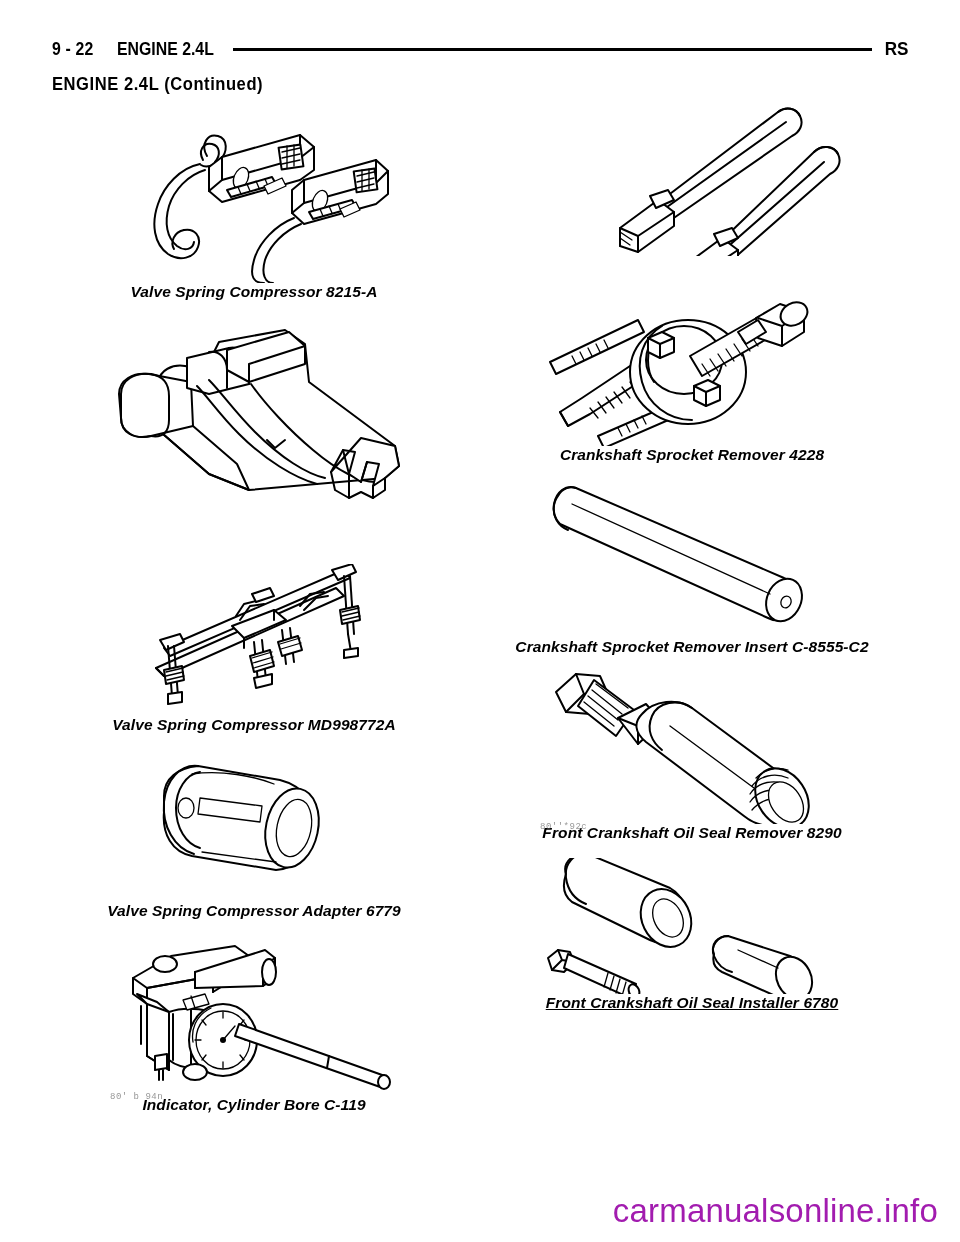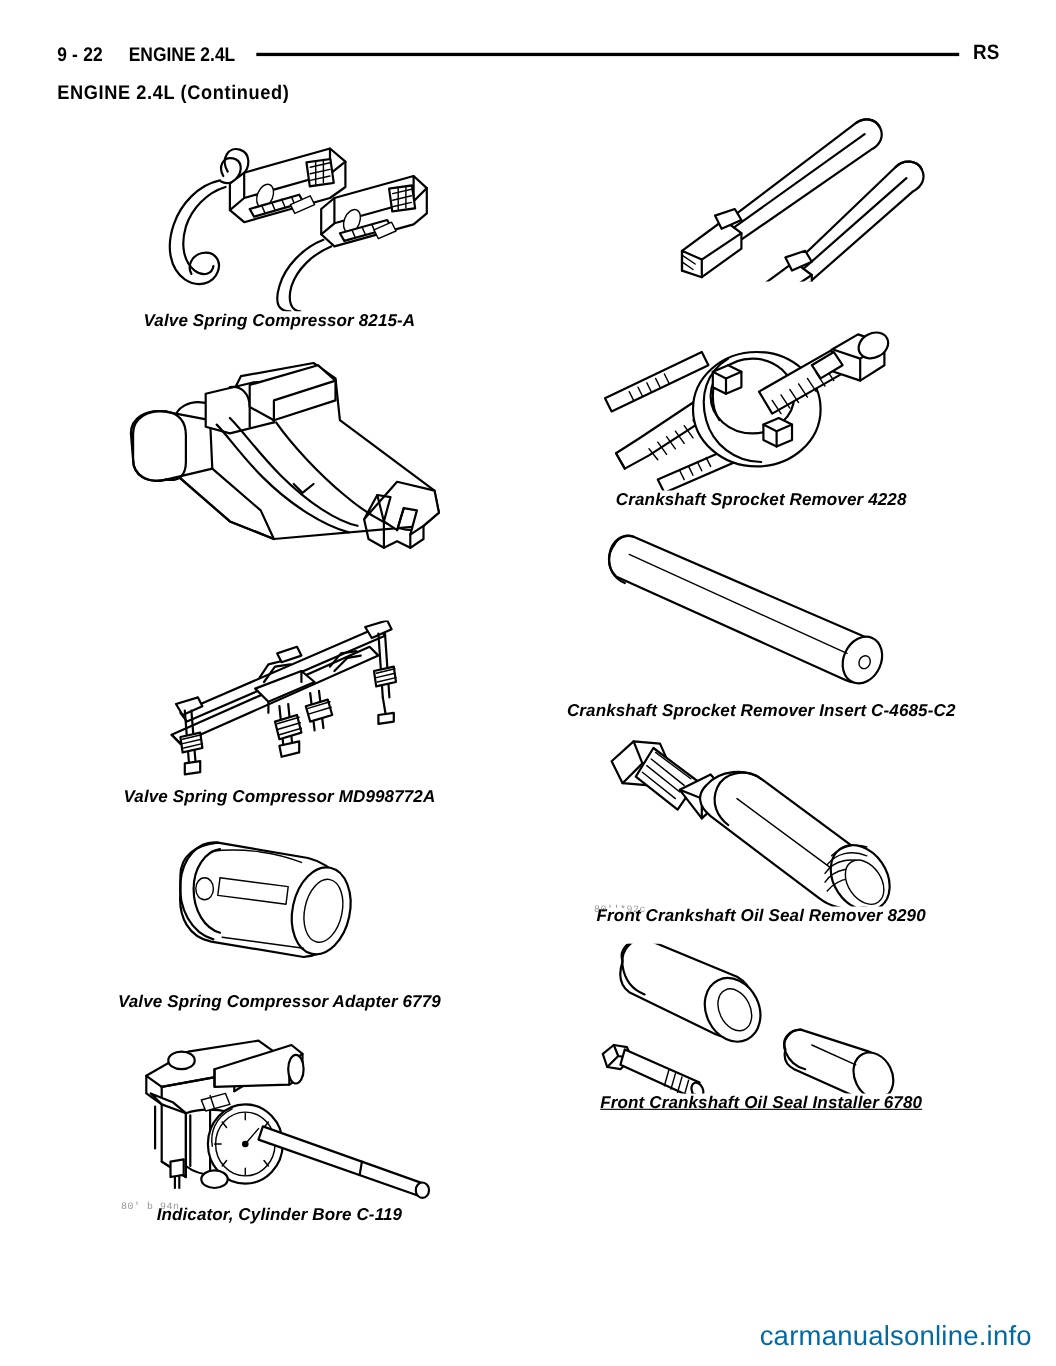--- a/index.html
+++ b/index.html
@@ -103,22 +103,22 @@
     letter-spacing: 0.5px;
     opacity: 0.72;
     white-space: nowrap;
   }
 
   
   .footer-watermark {
     position: absolute;
     right: 22px;
     bottom: 12px;
-    font-size: 25px;
-    color: #0369a1;
+    font-size: 33px;
+    color: #a21caf;
     letter-spacing: 0.2px;
     white-space: nowrap;
     margin-left: 20px;
   }
 
   svg { display: block; }
   .ln {
     fill: none;
     stroke: #000000;
     stroke-width: 2;
@@ -426,21 +426,21 @@
       <path class="fillw" d="M26 22 C20 30 20 42 28 50 L236 144 C248 150 262 144 266 132 C270 120 264 108 252 104 L44 14 C38 12 30 14 26 22 Z"></path>
 
       <path class="ln" d="M44 14 C34 10 24 18 22 30 C20 42 26 52 36 56"></path>
 
       <ellipse class="fillw" cx="252" cy="126" rx="17" ry="22" transform="rotate(24 252 126)"></ellipse>
 
       <ellipse class="fillw-thin" cx="254" cy="128" rx="5" ry="6" transform="rotate(24 254 128)"></ellipse>
 
       <path class="ln-thin" d="M40 30 L238 120"></path>
     </svg>
-    <div class="figure-caption">Crankshaft Sprocket Remover Insert C-4685-C2</div>
+    <div class="figure-caption">Crankshaft Sprocket Remover Insert C-8555-C2</div>
   </div>
 
   <div class="figure-block" style="height:190px; margin-top:2px;">
     <svg class="figure-art" width="300" height="158" viewBox="0 0 300 158" style="margin-top:0;">
 
       <path class="fillw" d="M14 26 L34 8 L58 10 L66 28 L48 48 L24 46 Z"></path>
       <path class="ln" d="M34 8 L42 28 L66 28 M42 28 L24 46"></path>
 
       <path class="fillw" d="M52 14 L92 44 L74 70 L36 40 Z"></path>
       <path class="ln-thin" d="M50 24 L80 48 M54 18 L86 42 M46 30 L76 54 M42 36 L72 60"></path>

